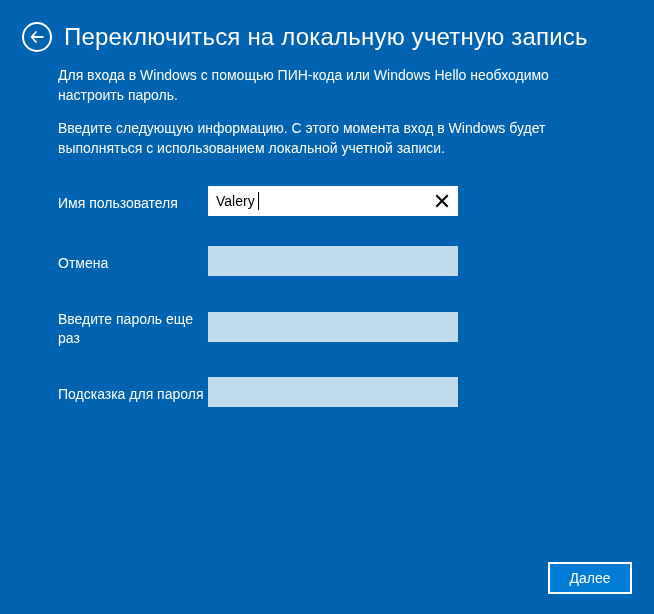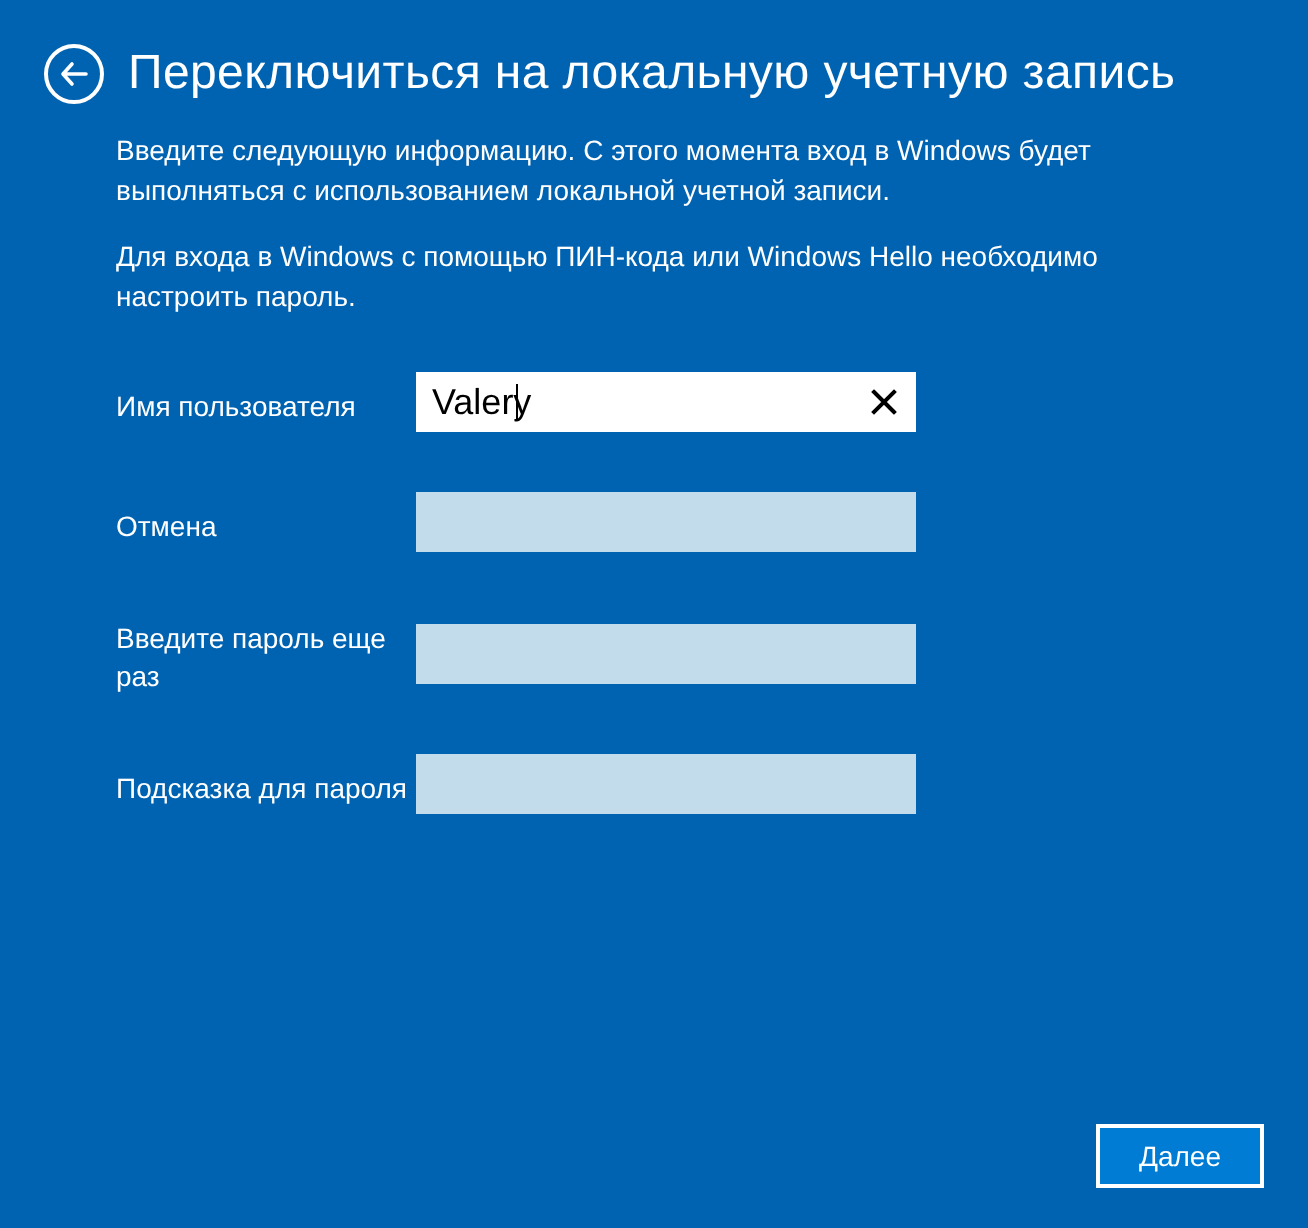--- a/index.html
+++ b/index.html
@@ -59,21 +59,21 @@
   .field-wrap {
     position: relative;
     width: 250px;
   }
   .text-input {
     width: 250px;
     height: 30px;
     border: none;
     background: #ffffff;
     color: #000000;
-    font-size: 18px;
+    font-size: 14px;
     padding: 0 30px 0 8px;
     font-family: inherit;
     outline: none;
   }
   .pw-input {
     width: 250px;
     height: 30px;
     border: none;
     background: #c3dceb;
     font-size: 14px;
@@ -131,22 +131,22 @@
 <div class="header">
   <div class="back-btn">
     <svg width="16" height="16" viewBox="0 0 16 16">
       <path d="M7 3 L2.5 8 L7 13 M3 8 L14 8" stroke="#ffffff" stroke-width="1.8" fill="none" stroke-linecap="round" stroke-linejoin="round"></path>
     </svg>
   </div>
   <div class="title">Переключиться на локальную учетную запись</div>
 </div>
 
 <div class="content">
+  <p class="desc">Для входа в Windows с помощью ПИН-кода или Windows Hello необходимо настроить пароль.</p>
   <p class="desc">Введите следующую информацию. С этого момента вход в Windows будет выполняться с использованием локальной учетной записи.</p>
-  <p class="desc">Для входа в Windows с помощью ПИН-кода или Windows Hello необходимо настроить пароль.</p>
 
   <div class="form">
 
     <div class="row">
       <div class="row-label">Имя пользователя</div>
       <div class="field-wrap">
         <input type="text" class="text-input" value="Valery" style="">
         <span class="caret"></span>
         <div class="clear-btn">
           <svg width="14" height="14" viewBox="0 0 14 14">

